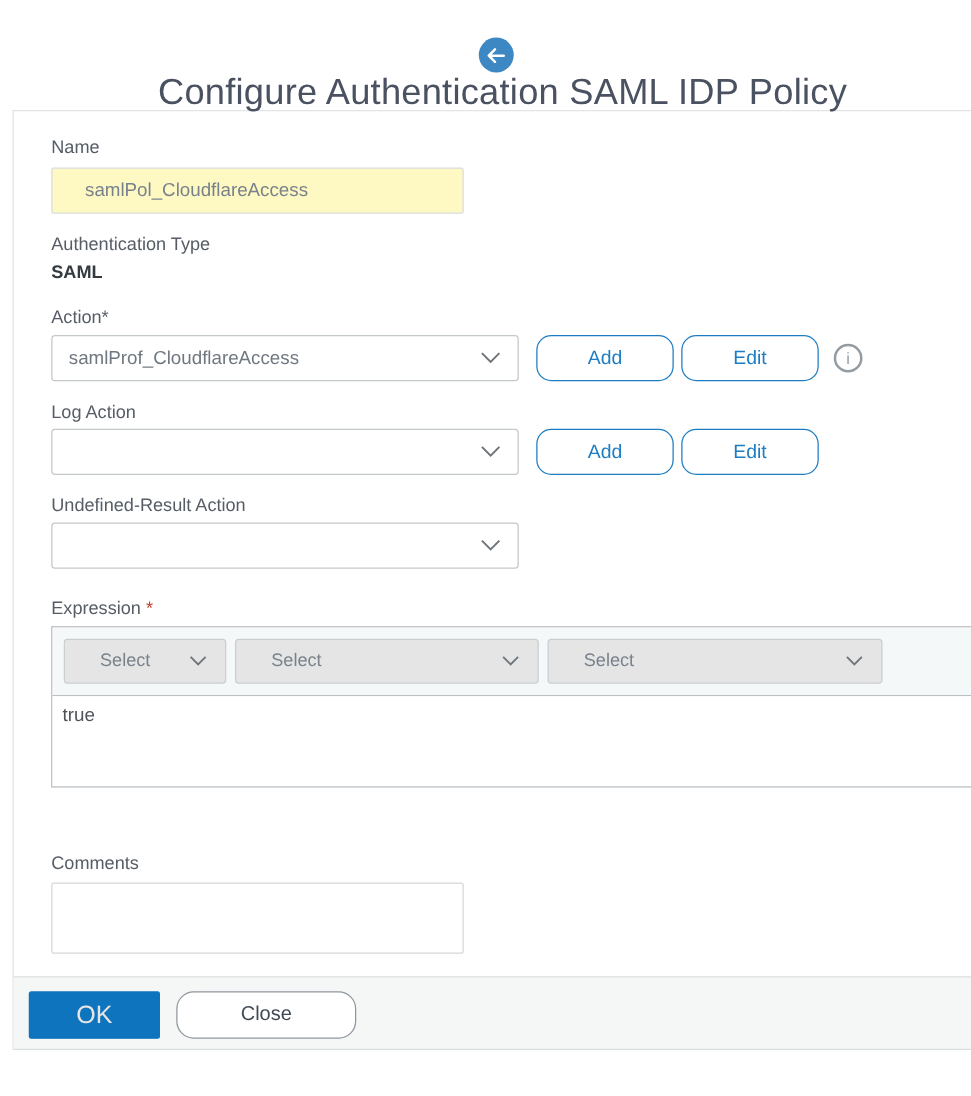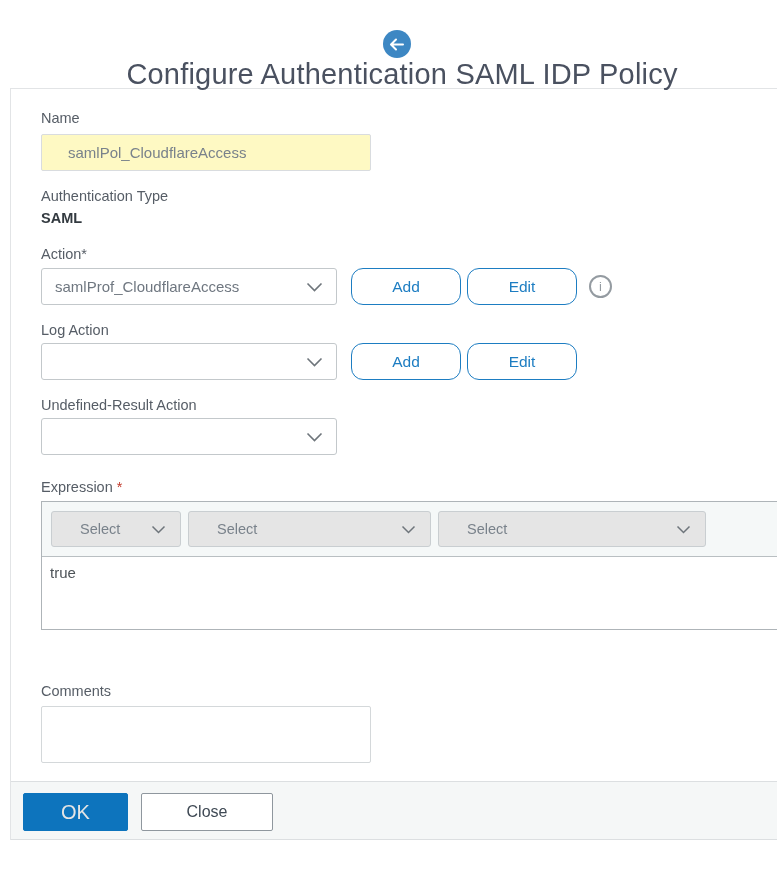--- a/index.html
+++ b/index.html
@@ -77,21 +77,21 @@
 
   .mt16 { margin-top: 16px; }
   .mt18 { margin-top: 18px; }
   .mt23 { margin-top: 23px; }
   .mt52 { margin-top: 52px; }
 
   .row { display: flex; align-items: flex-start; margin-top: 5px; }
   .row.tight { margin-top: 4px; }
 
   .select-box {
-    width: 296px; height: 37px;
+    width: 374px; height: 37px;
     background: #ffffff;
     border: 1px solid #c3c8cb;
     border-radius: 3px;
     display: flex; align-items: center; justify-content: space-between;
     padding: 0 13px;
     cursor: pointer;
     flex: 0 0 auto;
   }
   .select-box .sel-text {
     font-size: 15px;
@@ -190,28 +190,28 @@
     width: 105px; height: 38px;
     background: #0d74bd;
     border: 1px solid #0d74bd;
     color: #e5e5e5;
     font-family: "Liberation Sans", sans-serif;
     font-size: 20px;
     border-radius: 2px;
     cursor: pointer;
   }
   .btn-secondary {
-    width: 132px; height: 38px;
+    width: 144px; height: 38px;
     margin-left: 13px;
     background: #ffffff;
     border: 1px solid #8f979e;
     color: #3f4954;
     font-family: "Liberation Sans", sans-serif;
     font-size: 16px;
-    border-radius: 2px;
+    border-radius: 14px;
     cursor: pointer;
   }
 </style>
 </head>
 <body>
 
 <div class="page-header">
   <button class="back-btn">
     <span style="display:flex">
       <svg width="15" height="13" viewBox="0 0 15 13">

